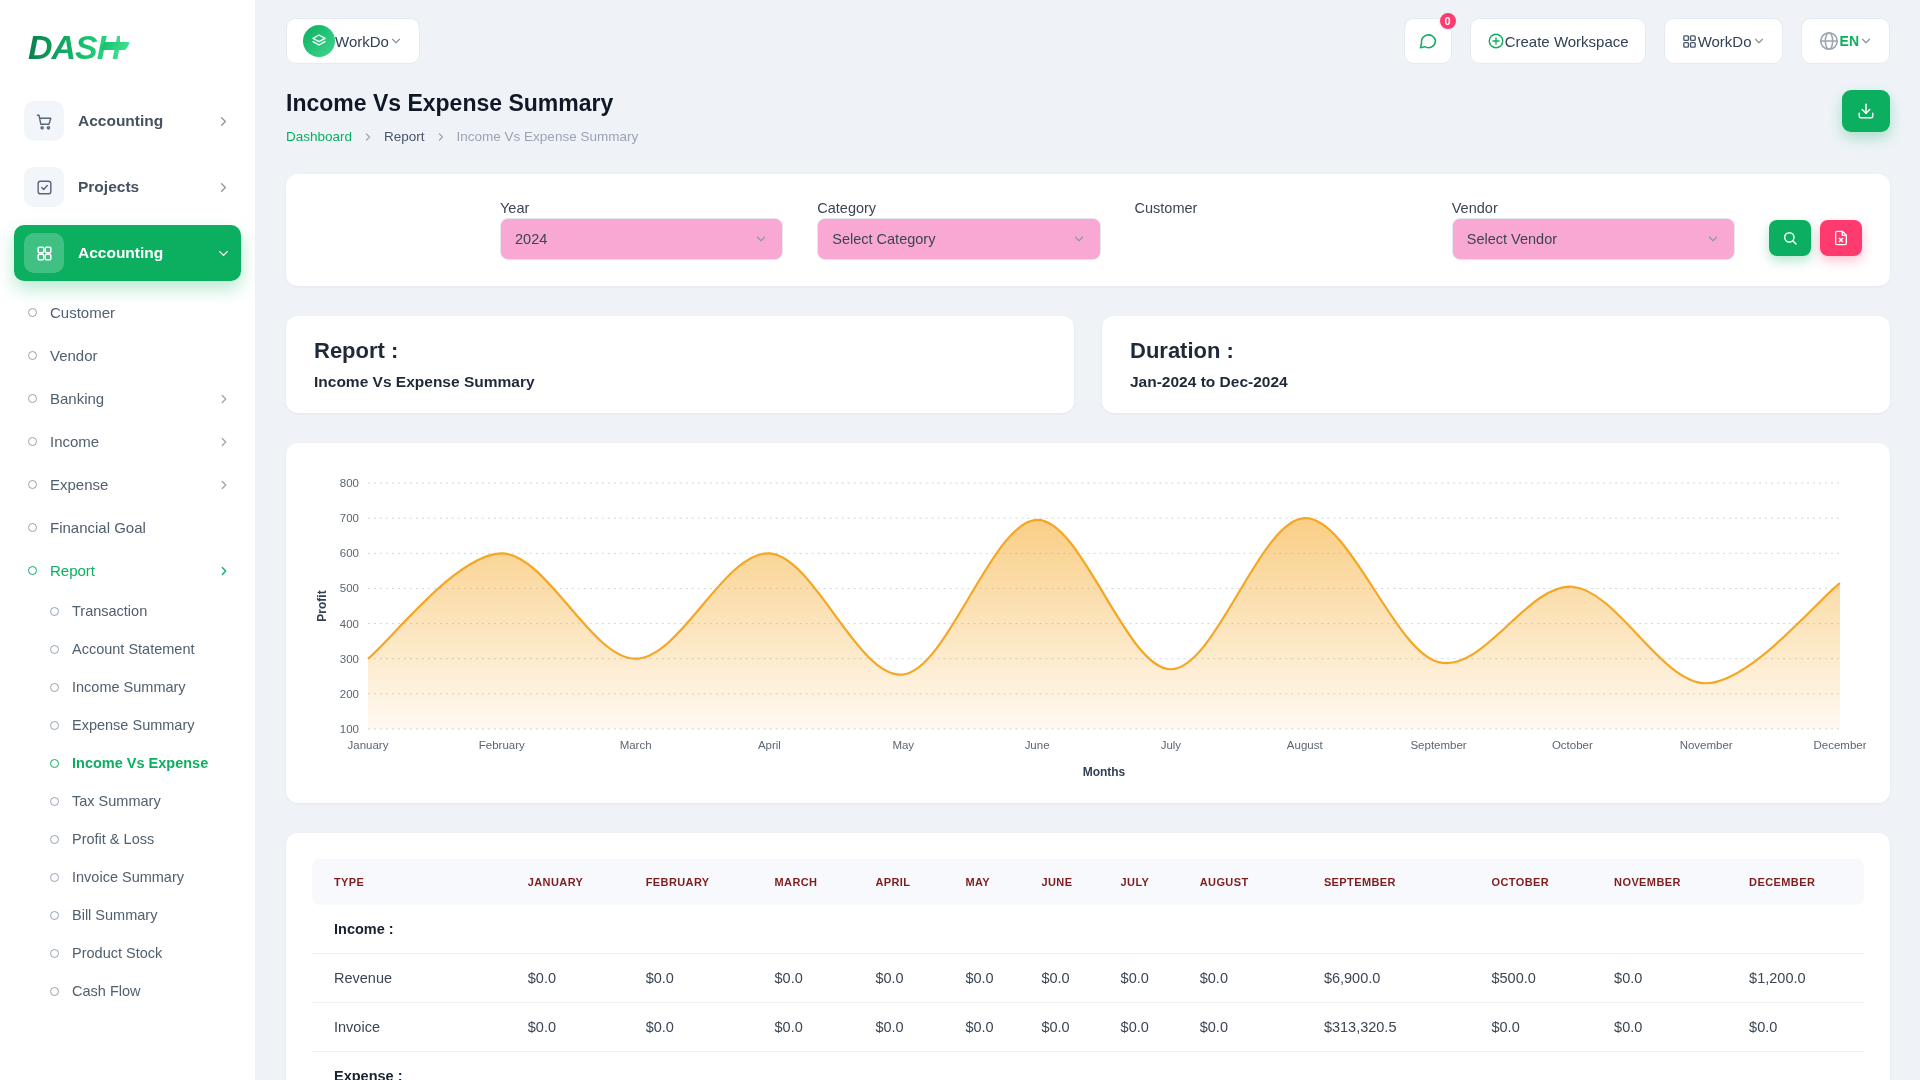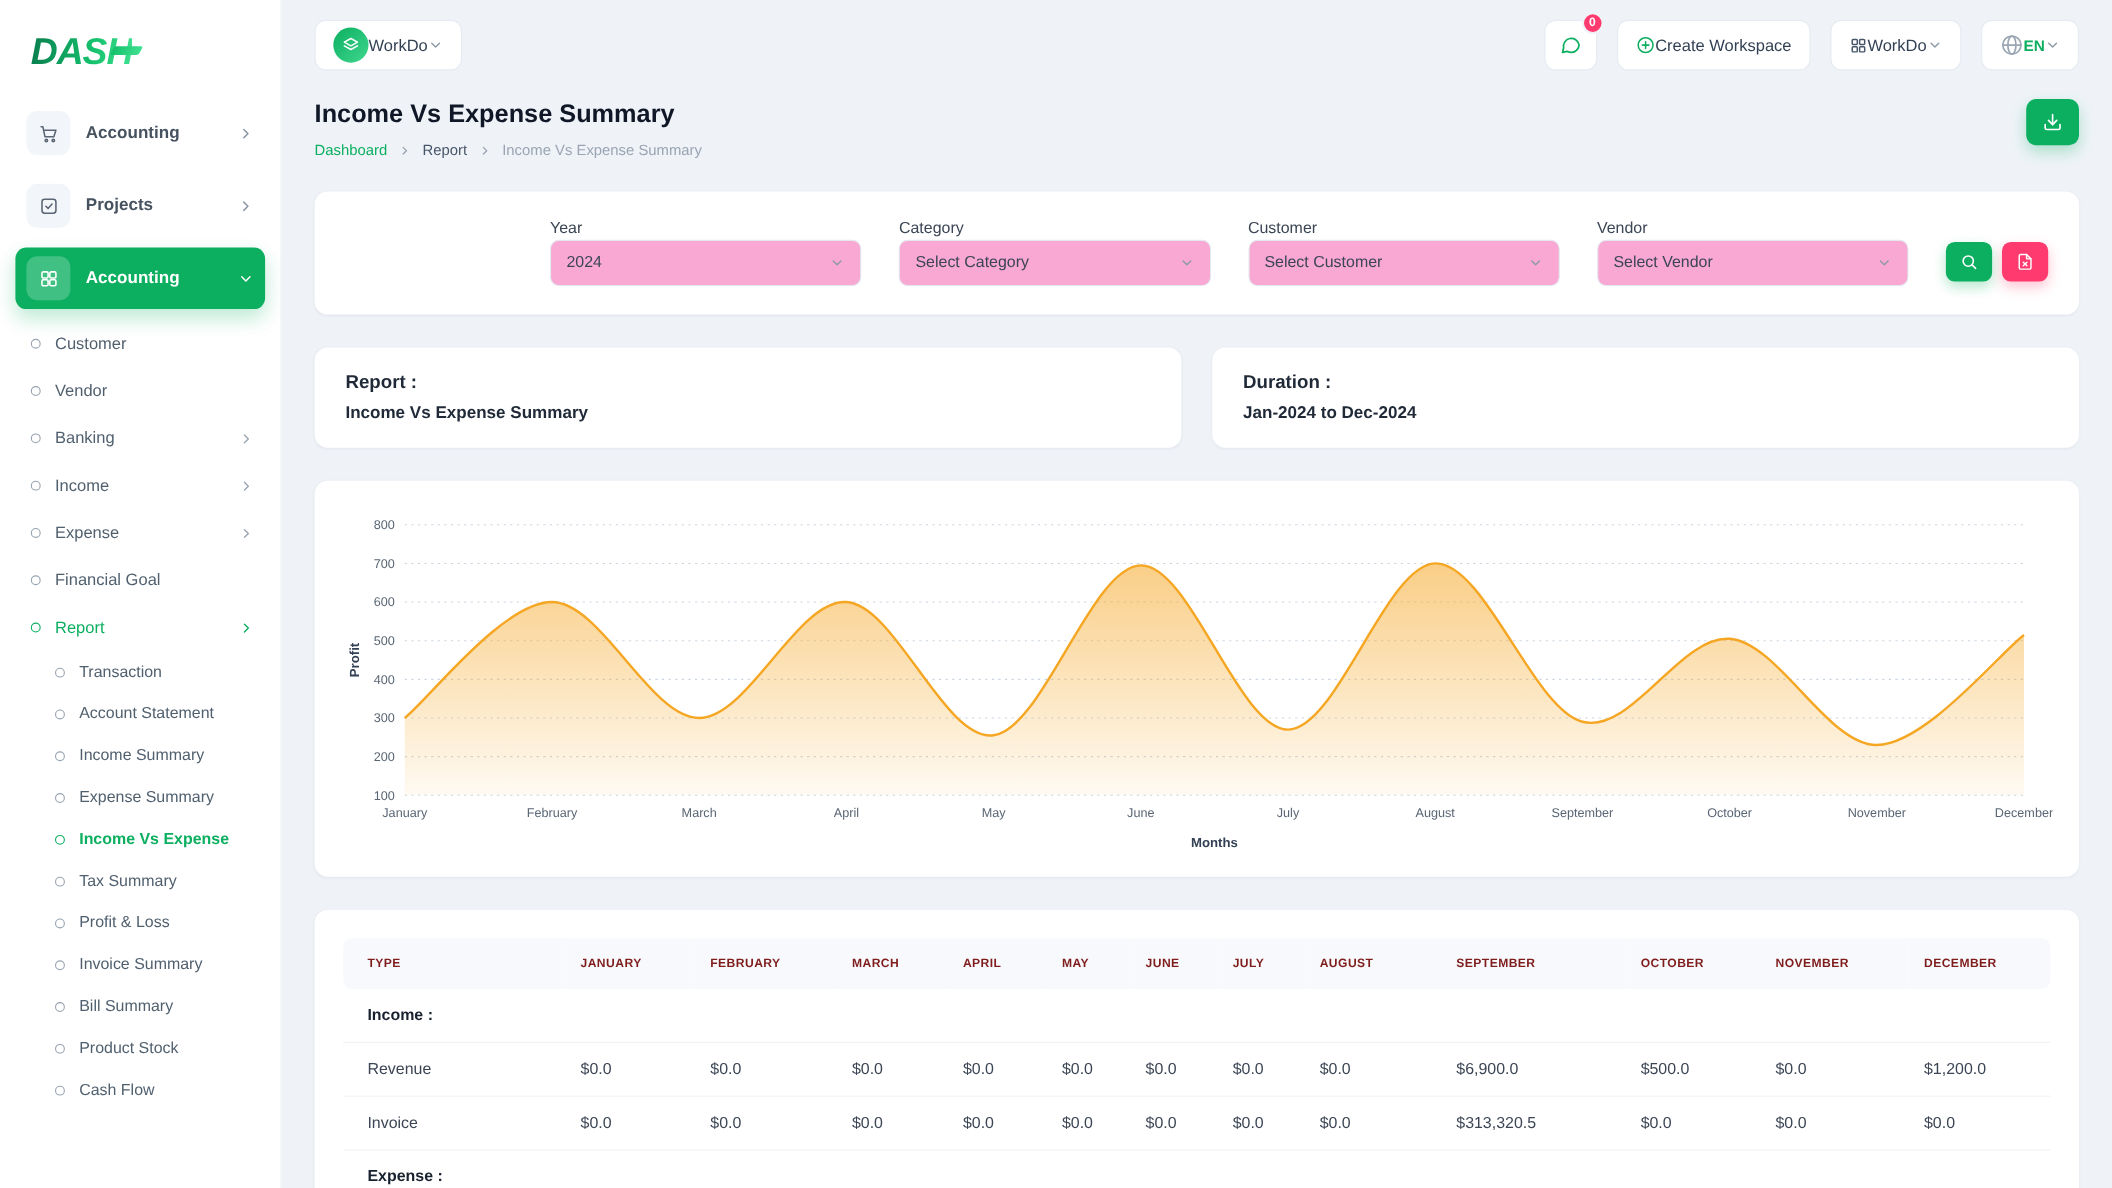--- a/index.html
+++ b/index.html
@@ -59,21 +59,21 @@
   .field{width:300px}
   .field-label{font-size:14.5px;color:#3b4554;margin-bottom:2px}
   .select{height:42px;border:1px solid #e3e8ef;border-radius:8px;display:flex;align-items:center;justify-content:space-between;padding:0 14px;font-size:14.5px;color:#3b4554;cursor:pointer;background:#f9a8d4}
   .filter-actions{margin-left:auto;display:flex;gap:9px;align-self:flex-end;margin-bottom:4px}
   .sq-btn{width:42px;height:36px;border:none;border-radius:8px;color:#fff;display:flex;align-items:center;justify-content:center;cursor:pointer}
   .sq-green{background:#0caf60;box-shadow:0 5px 12px rgba(12,175,96,.3)}
   .sq-pink{background:#ff3a6e;box-shadow:0 5px 12px rgba(255,58,110,.3)}
 
   .cards-row{display:grid;grid-template-columns:1fr 1fr;gap:28px;margin-top:30px}
   .info-card{padding:22px 28px}
-  .info-title{font-size:17px;font-weight:700;color:#1f2937}
+  .info-title{font-size:22px;font-weight:700;color:#1f2937}
   .info-value{font-size:15.5px;font-weight:700;color:#1f2937;margin-top:9px}
 
   .chart-card{margin-top:30px;padding:24px 24px 20px 24px}
   .chart-card svg{display:block;width:100%;height:316px}
   .tick{font-size:11.5px;fill:#5a6674;font-family:"Liberation Sans",sans-serif}
   .axis-label{font-size:12px;font-weight:700;fill:#334155;font-family:"Liberation Sans",sans-serif}
 
   .table-card{margin-top:30px;padding:26px;min-height:300px}
   table{width:100%;border-collapse:collapse;table-layout:fixed}
   thead th{background:#f7f9fc;text-align:left;font-size:11px;font-weight:700;color:#7f1d1d;letter-spacing:.4px;padding:17px 14px;white-space:nowrap}
@@ -376,28 +376,20 @@
           <span class="chevron">
             <svg viewBox="0 0 24 24" width="14" height="14" fill="none" stroke="currentColor" stroke-width="2.2" stroke-linecap="round" stroke-linejoin="round">
                 <polyline points="6 9 12 15 18 9"></polyline>
               </svg>
           </span>
         </div>
       </div>
 
       <div class="field">
         <div class="field-label">Customer</div>
-        <div class="select">
-          <span>Select Customer</span>
-          <span class="chevron">
-            <svg viewBox="0 0 24 24" width="14" height="14" fill="none" stroke="currentColor" stroke-width="2.2" stroke-linecap="round" stroke-linejoin="round">
-                <polyline points="6 9 12 15 18 9"></polyline>
-              </svg>
-          </span>
-        </div>
       </div>
 
       <div class="field">
         <div class="field-label">Vendor</div>
         <div class="select">
           <span>Select Vendor</span>
           <span class="chevron">
             <svg viewBox="0 0 24 24" width="14" height="14" fill="none" stroke="currentColor" stroke-width="2.2" stroke-linecap="round" stroke-linejoin="round">
                 <polyline points="6 9 12 15 18 9"></polyline>
               </svg>

